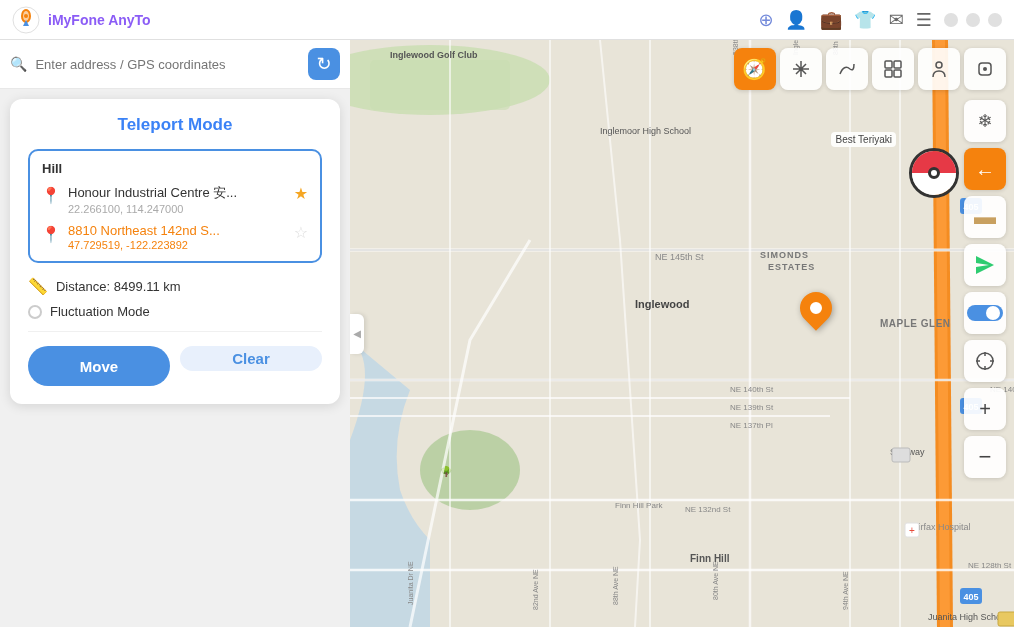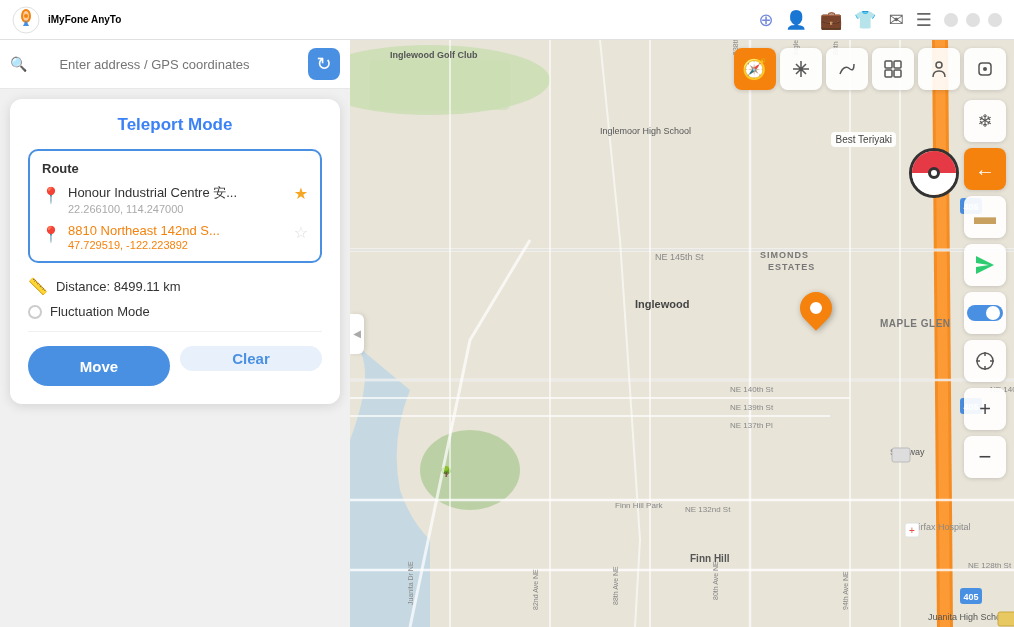--- a/index.html
+++ b/index.html
@@ -57,21 +57,20 @@
       gap: 8px;
       border-bottom: 1px solid #e8e8e8;
     }
     #search-bar input {
       flex: 1;
       border: none;
       outline: none;
       font-size: 13px;
       color: #999;
       background: transparent;
-      margin-left: 24px;
     }
     #search-bar .search-icon {
       color: #aaa;
       font-size: 14px;
     }
     #search-refresh-btn {
       width: 32px;
       height: 32px;
       background: #4a90e2;
       border-radius: 8px;
@@ -340,21 +339,21 @@
 
   <div style="margin-right:8px;">
     <svg class="logo-svg" width="28" height="28" viewBox="0 0 28 28">
       <circle cx="14" cy="14" r="13" fill="#fff" stroke="#e0e0e0" stroke-width="1"></circle>
       <ellipse cx="14" cy="10" rx="5" ry="7" fill="#f5820d"></ellipse>
       <ellipse cx="14" cy="10" rx="3" ry="5" fill="#fff" opacity="0.6"></ellipse>
       <circle cx="14" cy="10" r="2" fill="#f5820d"></circle>
       <path d="M11 20 L14 14 L17 20" fill="#4a90e2"></path>
     </svg>
   </div>
-  <span style="font-size:10px;font-weight:600;color:#000000;flex:1;">iMyFone AnyTo</span>
+  <span style="font-size:14px;font-weight:600;color:#8b5cf6;flex:1;">iMyFone AnyTo</span>
 
   <div style="display:flex;align-items:center;gap:12px;margin-right:12px;">
     <span style="font-size:18px;color:#7289da;cursor:pointer;">⊕</span>
     <span style="font-size:18px;color:#666;cursor:pointer;">👤</span>
     <span style="font-size:18px;color:#666;cursor:pointer;">💼</span>
     <span style="font-size:18px;color:#666;cursor:pointer;">👕</span>
     <span style="font-size:18px;color:#666;cursor:pointer;">✉</span>
     <span style="font-size:18px;color:#666;cursor:pointer;">☰</span>
   </div>
 
@@ -374,21 +373,21 @@
       <input type="text" style="flex: 1 1 0%; border: none; outline: none; font-size: 13px; color: rgb(153, 153, 153); background: transparent;" placeholder="Enter address / GPS coordinates">
       <div id="search-refresh-btn" style="width:32px;height:32px;background:#4a90e2;border-radius:8px;display:flex;align-items:center;justify-content:center;cursor:pointer;color:#fff;font-size:18px;">
         ↻
       </div>
     </div>
 
     <div id="teleport-card">
       <div style="text-align:center;font-size:17px;font-weight:700;color:#3b82f6;margin-bottom:14px;">Teleport Mode</div>
 
       <div class="route-box">
-        <div class="route-label">Route</div>
+        <div class="route-label">Hill</div>
 
         <div class="route-item">
           <div class="route-dot" style="color:#4a90e2;font-size:16px;">📍</div>
           <div class="route-item-content">
             <div class="route-item-name">Honour Industrial Centre 安...</div>
             <div class="route-item-coords">22.266100, 114.247000</div>
           </div>
           <span class="route-star star-filled">★</span>
         </div>
 

